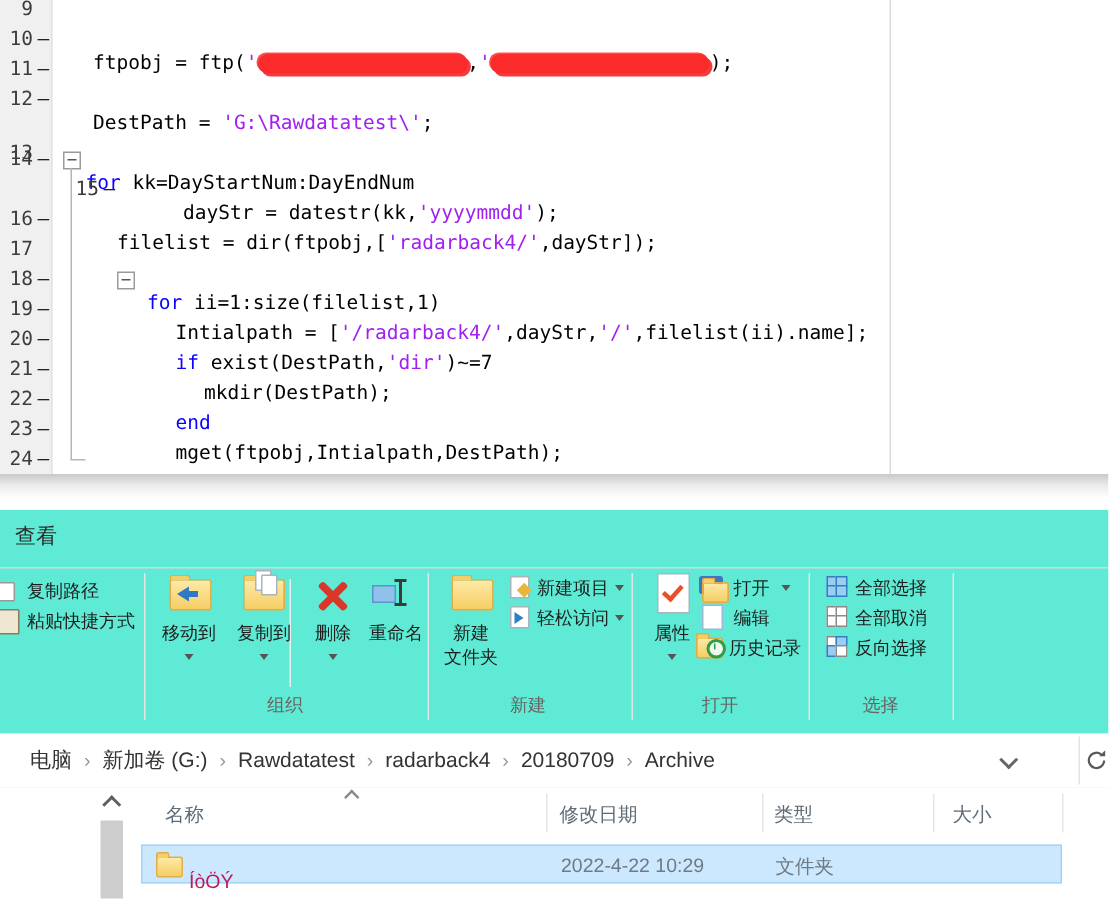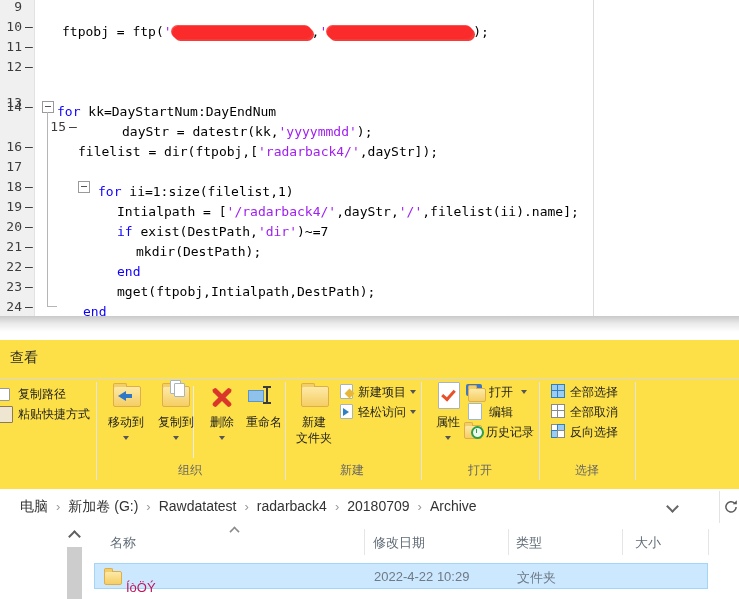--- a/index.html
+++ b/index.html
@@ -6,36 +6,36 @@
   .screen{position:relative;width:739px;height:599px;background:#fff;overflow:hidden;
           font-family:"Liberation Sans",sans-serif;color:#1e1e1e;}
   
   .editor{position:absolute;left:0;top:0;width:739px;height:332px;background:#fff;}
   .gutter{position:absolute;left:0;top:0;width:34px;height:318px;background:#f0f0f0;border-right:1px solid #e2e2e2;}
   .code-lines{position:absolute;left:0;top:0;width:739px;height:318px;
               font-family:"DejaVu Sans Mono",monospace;font-size:13px;}
   .cl{position:absolute;left:0;height:20px;line-height:20px;width:739px;white-space:pre;}
   .ln{position:absolute;left:0;width:22px;text-align:right;color:#3c3c3c;}
   .dash{position:absolute;left:25px;color:#222;}
-  .codetext{position:absolute;top:5px;}
+  .codetext{position:absolute;top:16px;}
   .tx{color:#000;}
   .kw{color:#0d00ff;}
   .str{color:#a020f0;}
   .blob{display:inline-block;height:13px;background:#fb2b2b;border-radius:8px;vertical-align:middle;
         box-shadow:2px 2px 0 0 #f63b3b, -1px -1px 0 0 #ff5050;}
   .fbox{position:absolute;width:10px;height:10px;background:#fff;border:1px solid #9a9a9a;top:4px;}
   .fbox::after{content:"";position:absolute;left:2px;right:2px;top:4px;border-top:1px solid #555;}
   .fold-line{position:absolute;left:47px;top:112px;width:1px;height:194px;background:#b5b5b5;}
   .fold-tick{position:absolute;left:47px;top:306px;width:10px;height:1px;background:#b5b5b5;}
   .margin-guide{position:absolute;left:593px;top:0;width:1px;height:316px;background:#dcdcdc;}
   .editor-fade{position:absolute;left:0;top:316px;width:739px;height:16px;
                background:linear-gradient(180deg,#c9c9c9 0%,#e9e9e9 45%,#ffffff 100%);}
   .frag{position:absolute;left:117px;top:316px;width:7px;height:4px;background:#444;}
   
-  .ribbon{position:absolute;left:0;top:340px;width:739px;height:149px;background:#fde047;border-bottom:1px solid #dcdcdc;font-size:12px;}
+  .ribbon{position:absolute;left:0;top:340px;width:739px;height:149px;background:#5eead4;border-bottom:1px solid #dcdcdc;font-size:12px;}
   .tabrow{position:absolute;left:0;top:0;width:739px;height:38px;border-bottom:1px solid #d8d8d8;}
   .tab{position:absolute;left:10px;top:9px;font-size:14px;color:#2b2b2b;}
   .gsep{position:absolute;top:42px;height:98px;width:1px;background:#e4e4e4;}
   .gsep2{position:absolute;top:46px;height:72px;width:1px;background:#ececec;}
   .glabel{position:absolute;top:122px;width:70px;text-align:center;color:#666;}
   .btn-label{position:absolute;color:#1e1e1e;white-space:nowrap;}
   .tri{position:absolute;width:0;height:0;border-left:3.5px solid transparent;border-right:3.5px solid transparent;border-top:4px solid #555;}
   
   .folder{position:relative;background:linear-gradient(180deg,#fde9a7,#f5ce64);border:1px solid #dfae49;border-radius:2px;}
   .folder::before{content:"";position:absolute;top:-4px;left:-1px;width:45%;height:3px;background:#f3cf6a;border:1px solid #dfae49;border-bottom:none;border-radius:2px 2px 0 0;}
@@ -89,21 +89,21 @@
 <body>
 
 <div class="screen">
 
   <section class="editor">
     <div class="gutter"></div>
     <div class="code-lines" id="code-lines">
         <div class="cl" style="top: -3px;"><span class="ln">9</span><span class="codetext" style="left: 62px;"></span></div>
         <div class="cl" style="top: 17px;"><span class="ln">10</span><span class="dash">–</span><span class="codetext" style="left: 62px;"><span class="tx">ftpobj = ftp(</span><span class="str">'</span><span class="blob" style="width: 140px;"></span><span class="tx">,</span><span class="str">'</span><span class="blob" style="width: 146px;"></span><span class="tx">);</span></span></div>
         <div class="cl" style="top: 37px;"><span class="ln">11</span><span class="dash">–</span></div>
-        <div class="cl" style="top: 57px;"><span class="ln">12</span><span class="dash">–</span></div>
+        <div class="cl" style="top: 57px;"><span class="ln">12</span><span class="dash">–</span><span class="codetext" style="left: 62px;"><span class="tx">DestPath = </span><span class="str">'G:\Rawdatatest\'</span><span class="tx">;</span></span></div>
         <div class="cl" style="top: 93px;"><span class="ln">13</span><span class="codetext" style="left: 62px;"></span></div>
         <div class="cl" style="top: 97px;"><span class="ln">14</span><span class="dash">–</span><span class="fbox" style="left: 42px;"></span><span class="codetext" style="left: 57px;"><span class="kw">for</span><span class="tx"> kk=DayStartNum:DayEndNum</span></span></div>
         <div class="cl" style="top: 117px; margin-left: 44px;"><span class="ln">15</span><span class="dash">–</span><span class="codetext" style="left: 78px;"><span class="tx">dayStr = datestr(kk,</span><span class="str">'yyyymmdd'</span><span class="tx">);</span></span></div>
         <div class="cl" style="top: 137px;"><span class="ln">16</span><span class="dash">–</span><span class="codetext" style="left: 78px;"><span class="tx">filelist = dir(ftpobj,[</span><span class="str">'radarback4/'</span><span class="tx">,dayStr]);</span></span></div>
         <div class="cl" style="top: 157px;"><span class="ln">17</span><span class="codetext" style="left: 78px;"></span></div>
         <div class="cl" style="top: 177px;"><span class="ln">18</span><span class="dash">–</span><span class="fbox" style="left: 78px;"></span><span class="codetext" style="left: 98px;"><span class="kw">for</span><span class="tx"> ii=1:size(filelist,1)</span></span></div>
         <div class="cl" style="top: 197px;"><span class="ln">19</span><span class="dash">–</span><span class="codetext" style="left: 117px;"><span class="tx">Intialpath = [</span><span class="str">'/radarback4/'</span><span class="tx">,dayStr,</span><span class="str">'/'</span><span class="tx">,filelist(ii).name];</span></span></div>
         <div class="cl" style="top: 217px;"><span class="ln">20</span><span class="dash">–</span><span class="codetext" style="left: 117px;"><span class="kw">if</span><span class="tx"> exist(DestPath,</span><span class="str">'dir'</span><span class="tx">)~=7</span></span></div>
         <div class="cl" style="top: 237px;"><span class="ln">21</span><span class="dash">–</span><span class="codetext" style="left: 136px;"><span class="tx">mkdir(DestPath);</span></span></div>
         <div class="cl" style="top: 257px;"><span class="ln">22</span><span class="dash">–</span><span class="codetext" style="left: 117px;"><span class="kw">end</span></span></div>

